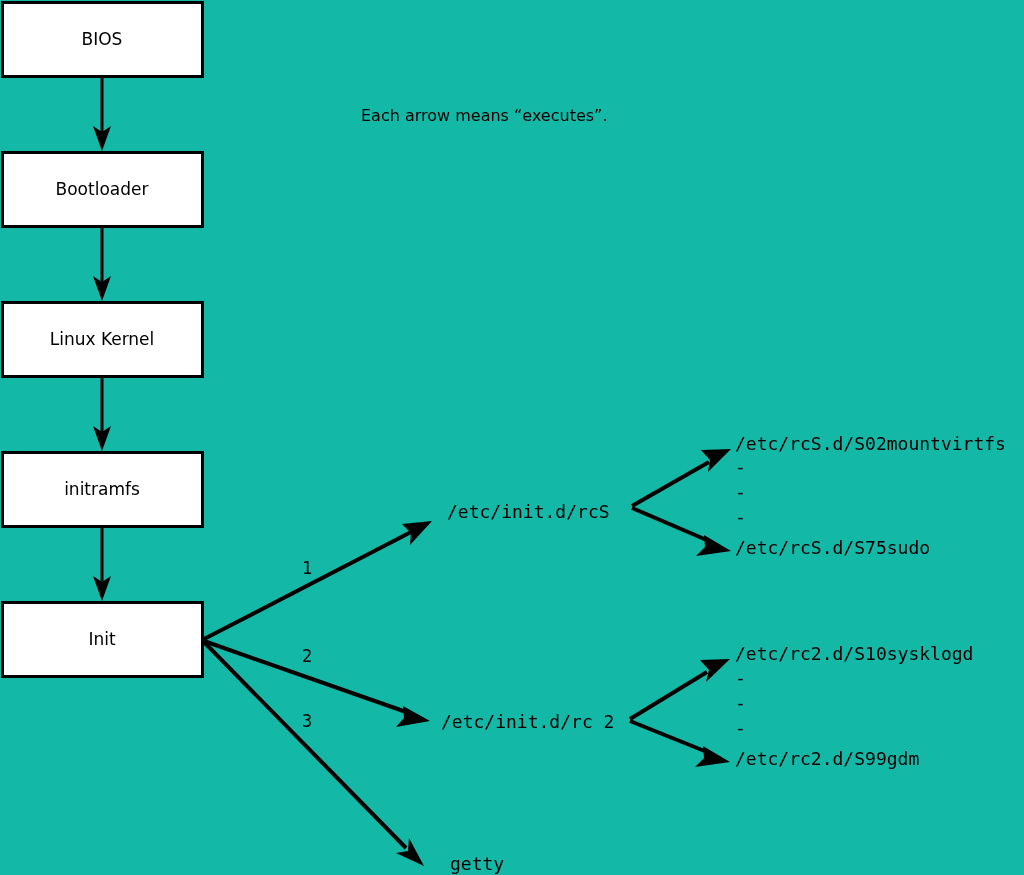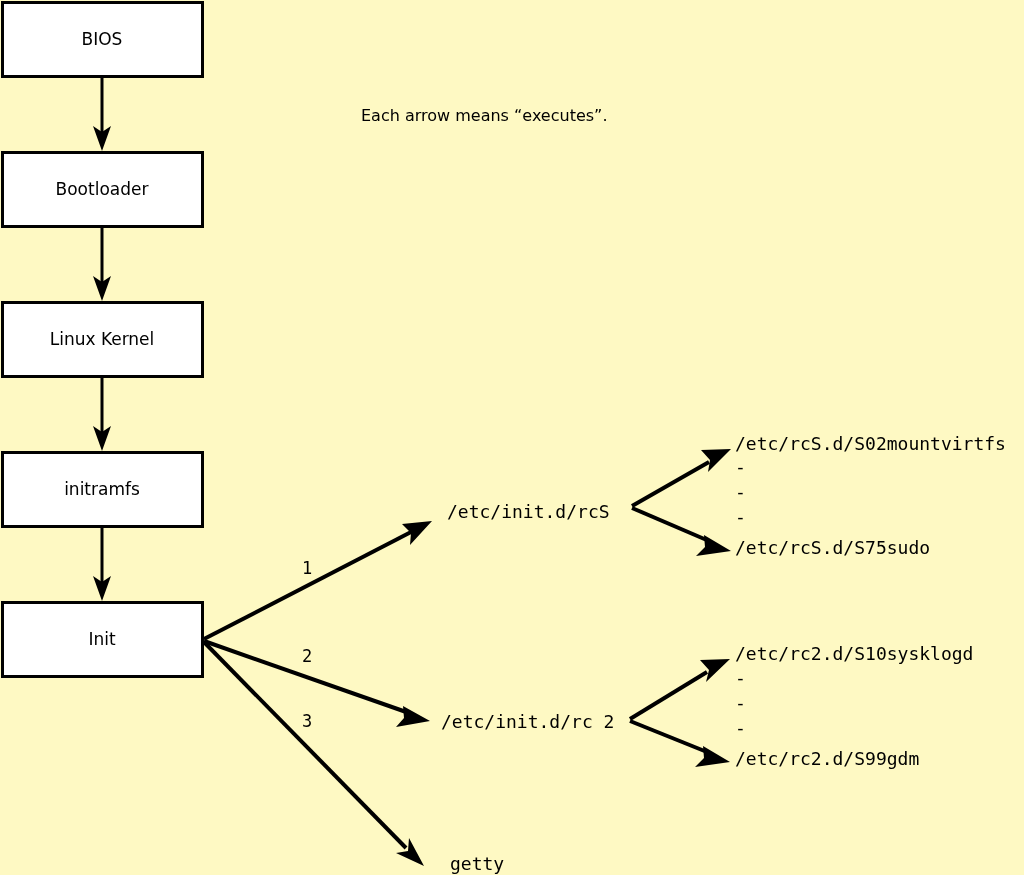--- a/index.html
+++ b/index.html
@@ -10,21 +10,21 @@
   body {
     width: 1024px;
     height: 875px;
     font-family: "Liberation Sans", sans-serif;
     overflow: hidden;
   }
   #diagram-root {
     position: relative;
     width: 1024px;
     height: 875px;
-    background: #fef9c3;
+    background: #14b8a6;
   }
   svg#diagram-svg {
     position: absolute;
     left: 0;
     top: 0;
     width: 1024px;
     height: 875px;
     display: block;
   }
   .stage-box {

